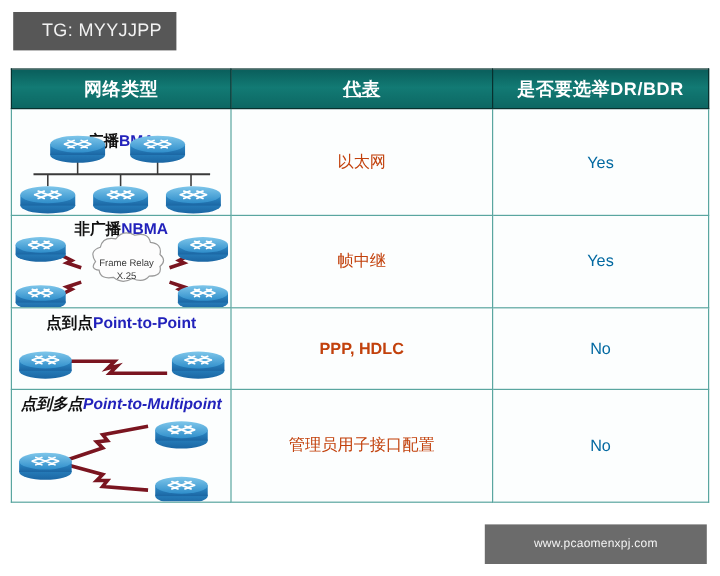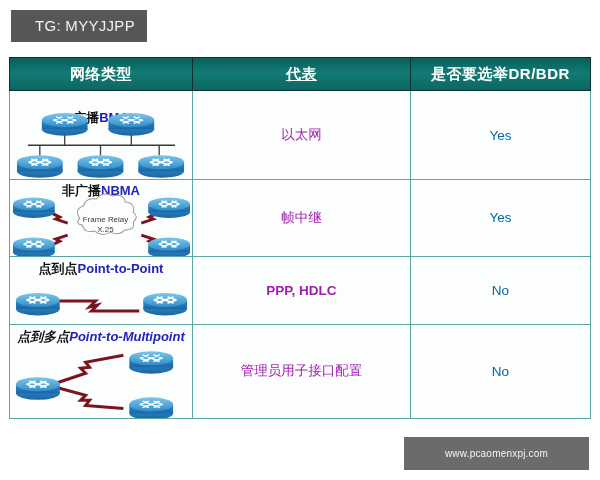--- a/index.html
+++ b/index.html
@@ -58,21 +58,21 @@
     letter-spacing:.5px;
     text-align:center;
   }
   .col-a{width:31.5%;}
   .col-b{width:37.5%;text-decoration:underline;}
   .col-c{width:31%;margin-left:28px;}
 
   .cell-txt{
     text-align:center;
     font-size:13.5px;
-    color:#a21caf;
+    color:#c2410c;
     font-weight:normal;
   }
   .cell-txt.bold{font-weight:bold;font-size:13.5px;}
   .cell-yn{
     text-align:center;
     font-size:13.5px;
     color:#0369a1;
   }
 
   

